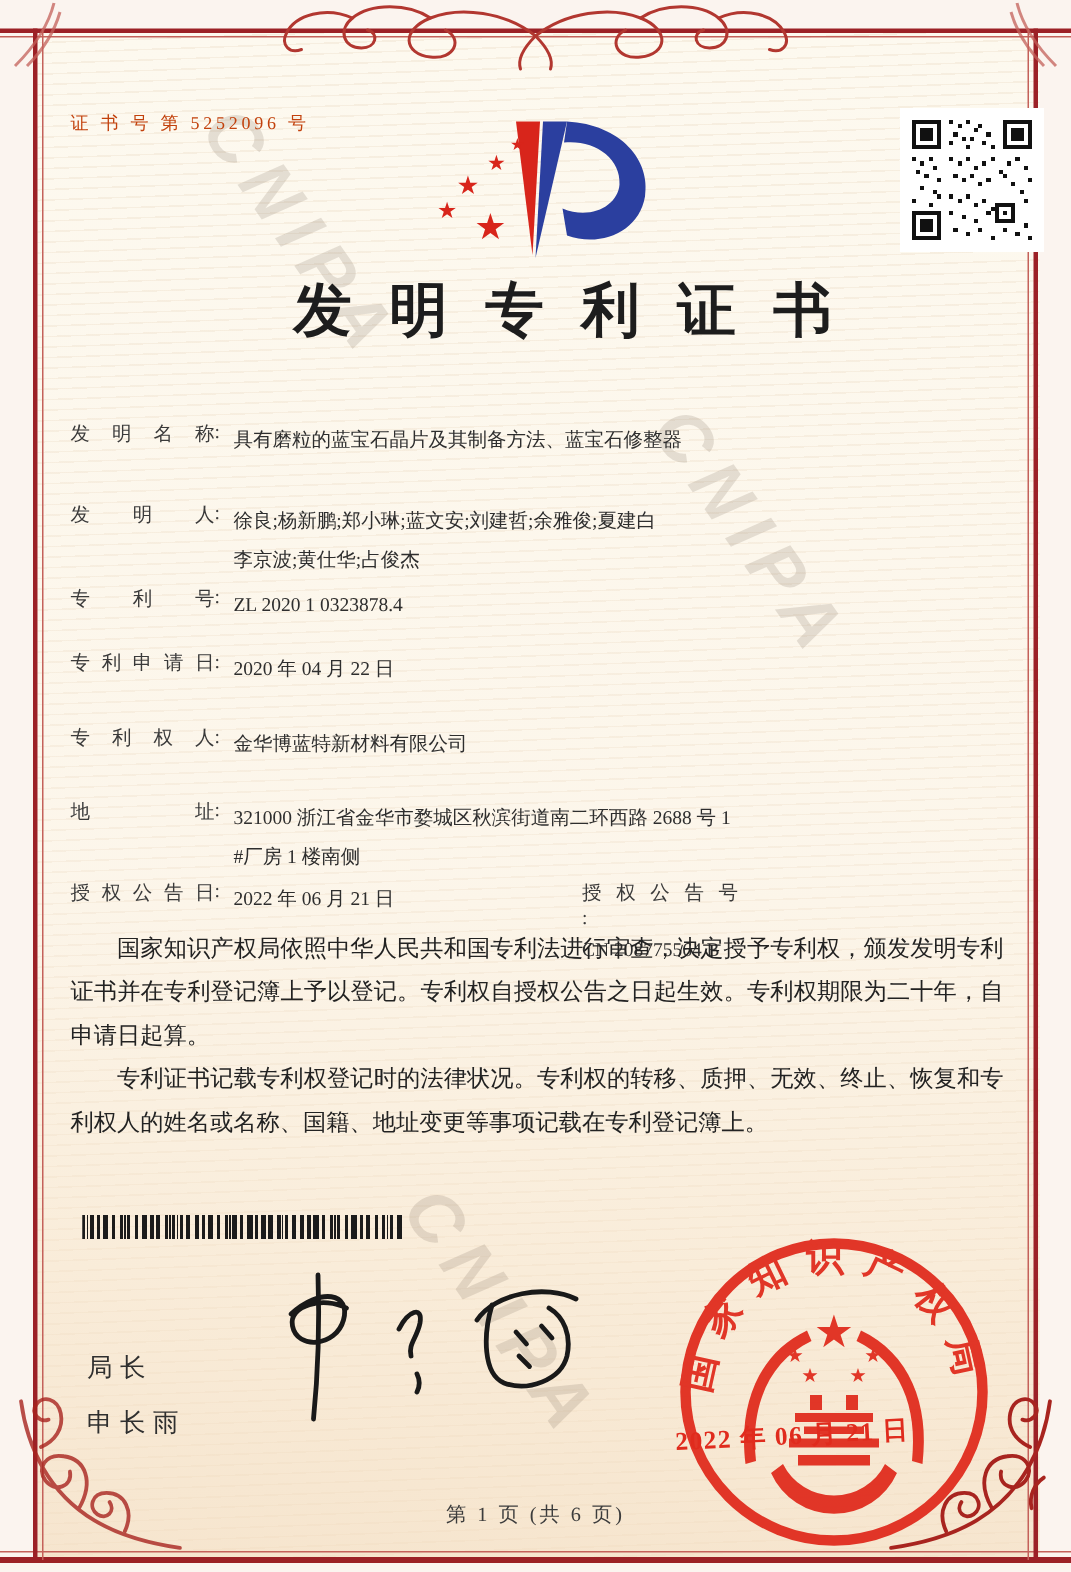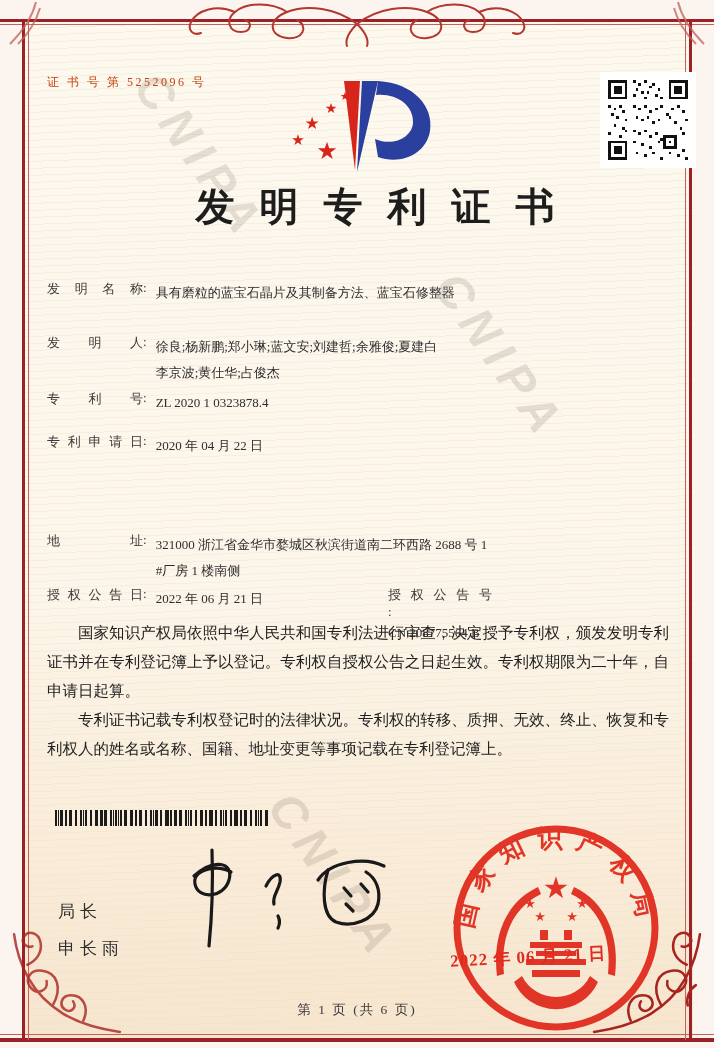--- a/index.html
+++ b/index.html
@@ -227,20 +227,23 @@
   </div>
   <div class="frow r-inv">
     <span class="flabel">发明人</span><span class="fcolon">:</span><span class="fvalue multiline">徐良;杨新鹏;郑小琳;蓝文安;刘建哲;余雅俊;夏建白
 李京波;黄仕华;占俊杰</span>
   </div>
   <div class="frow r-num">
     <span class="flabel">专利号</span><span class="fcolon">:</span><span class="fvalue">ZL 2020 1 0323878.4</span>
   </div>
   <div class="frow r-app">
     <span class="flabel">专利申请日</span><span class="fcolon">:</span><span class="fvalue">2020 年 04 月 22 日</span>
+  </div>
+  <div class="frow r-pat">
+    <span class="flabel">专利权人</span><span class="fcolon">:</span><span class="fvalue">金华博蓝特新材料有限公司</span>
   </div>
   <div class="frow r-adr">
     <span class="flabel">地址</span><span class="fcolon">:</span><span class="fvalue multiline">321000 浙江省金华市婺城区秋滨街道南二环西路 2688 号 1
 #厂房 1 楼南侧</span>
   </div>
   <div class="frow r-grant">
     <span class="flabel">授权公告日</span><span class="fcolon">:</span><span class="fvalue">2022 年 06 月 21 日</span>
     <span class="grant-right">
       <span class="flabel">授权公告号</span><span class="fcolon">:</span><span class="fvalue">CN 208775564 B</span>
     </span>

